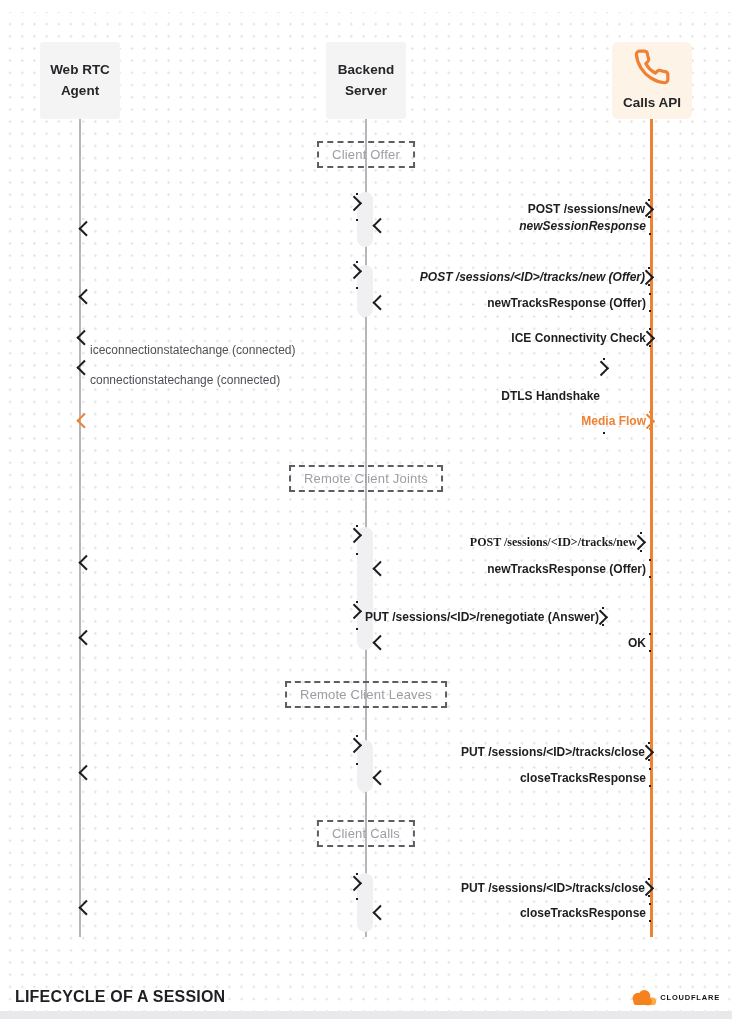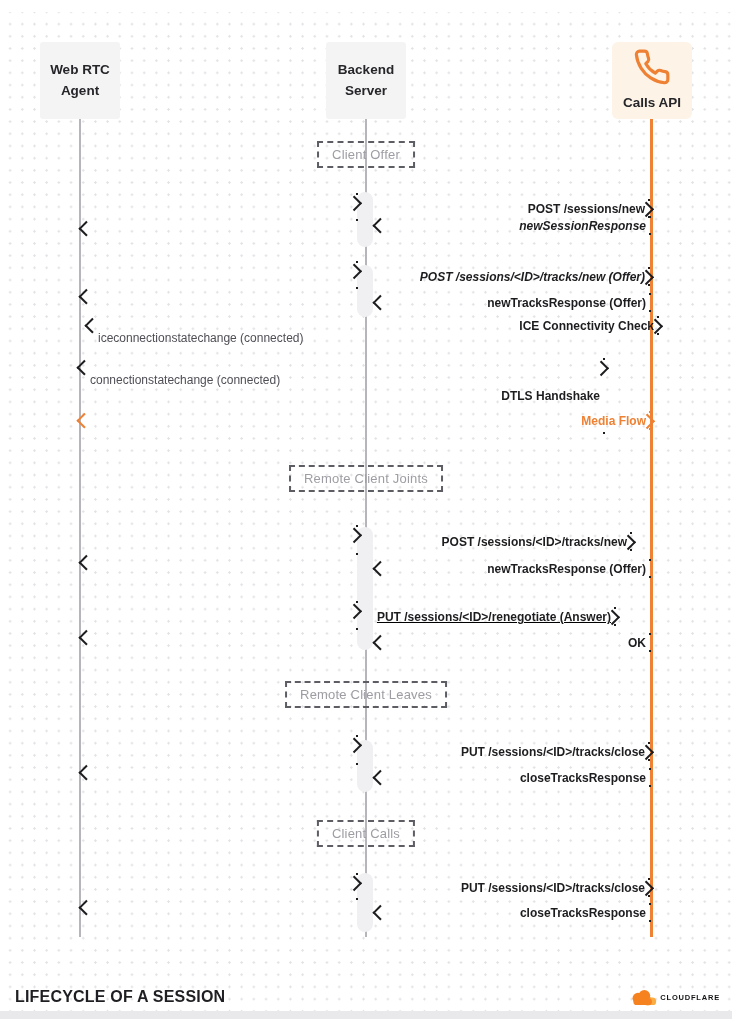--- a/index.html
+++ b/index.html
@@ -91,21 +91,21 @@
       <div class="msg" style="left: 82px; width: 276px; top: 287px;">
         <div class="ln"></div>
         <div class="head hl"></div>
       </div>
       <div class="msg" style="left: 376px; width: 275px; top: 293px;">
         <div class="ln"></div>
         <span class="lbl">newTracksResponse (Offer)</span>
         <div class="ln"></div>
         <div class="head hl"></div>
       </div>
-      <div class="msg dash" style="left: 80px; width: 571px; top: 316px; margin-left: 8px;">
+      <div class="msg dash" style="left: 80px; width: 571px; top: 328px;">
         <div class="ln"></div>
         <span class="lbl">ICE Connectivity Check</span>
         <div class="ln"></div>
         <div class="head hr"></div>
         <div class="head hl"></div>
         <span class="sub">iceconnectionstatechange (connected)</span>
       </div>
       <div class="msg dash" style="left: 80px; width: 525px; top: 358px; gap: 29px;">
         <div class="ln"></div>
         <span class="lbl">DTLS Handshake</span>
@@ -118,41 +118,41 @@
         <div class="ln"></div>
         <span class="lbl">Media Flow</span>
         <div class="ln"></div>
         <div class="head hr"></div>
         <div class="head hl"></div>
       </div>
       <div class="msg" style="left: 80px; width: 278px; top: 525px;">
         <div class="ln"></div>
         <div class="head hr"></div>
       </div>
-      <div class="msg" style="left: 356px; width: 276px; top: 532px;">
+      <div class="msg" style="left: 366px; width: 276px; top: 532px; font-family: Liberation Serif, serif;">
         <div class="ln"></div>
         <span class="lbl">POST /sessions/&lt;ID&gt;/tracks/new</span>
         <div class="ln"></div>
         <div class="head hr"></div>
       </div>
       <div class="msg" style="left: 82px; width: 276px; top: 553px;">
         <div class="ln"></div>
         <div class="head hl"></div>
       </div>
       <div class="msg" style="left: 376px; width: 275px; top: 559px;">
         <div class="ln"></div>
         <span class="lbl">newTracksResponse (Offer)</span>
         <div class="ln"></div>
         <div class="head hl"></div>
       </div>
       <div class="msg" style="left: 80px; width: 278px; top: 601px;">
         <div class="ln"></div>
         <div class="head hr"></div>
       </div>
-      <div class="msg" style="left: 382px; width: 234px; top: 607px; text-decoration: underline;">
+      <div class="msg" style="left: 370px; width: 234px; top: 607px;">
         <div class="ln"></div>
         <span class="lbl">PUT /sessions/&lt;ID&gt;/renegotiate (Answer)</span>
         <div class="ln"></div>
         <div class="head hr"></div>
       </div>
       <div class="msg" style="left: 82px; width: 276px; top: 628px;">
         <div class="ln"></div>
         <div class="head hl"></div>
       </div>
       <div class="msg" style="left: 376px; width: 275px; top: 633px;">

